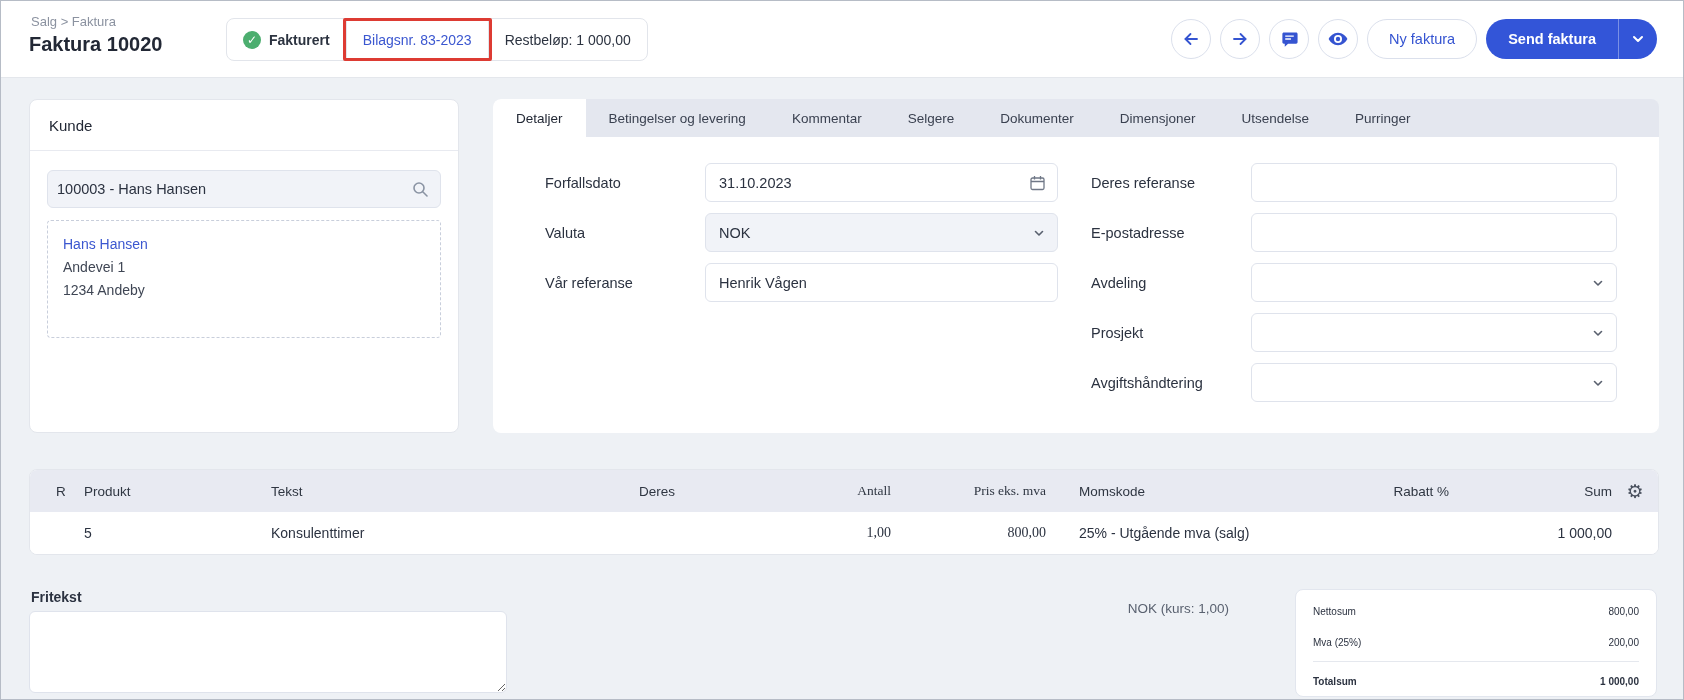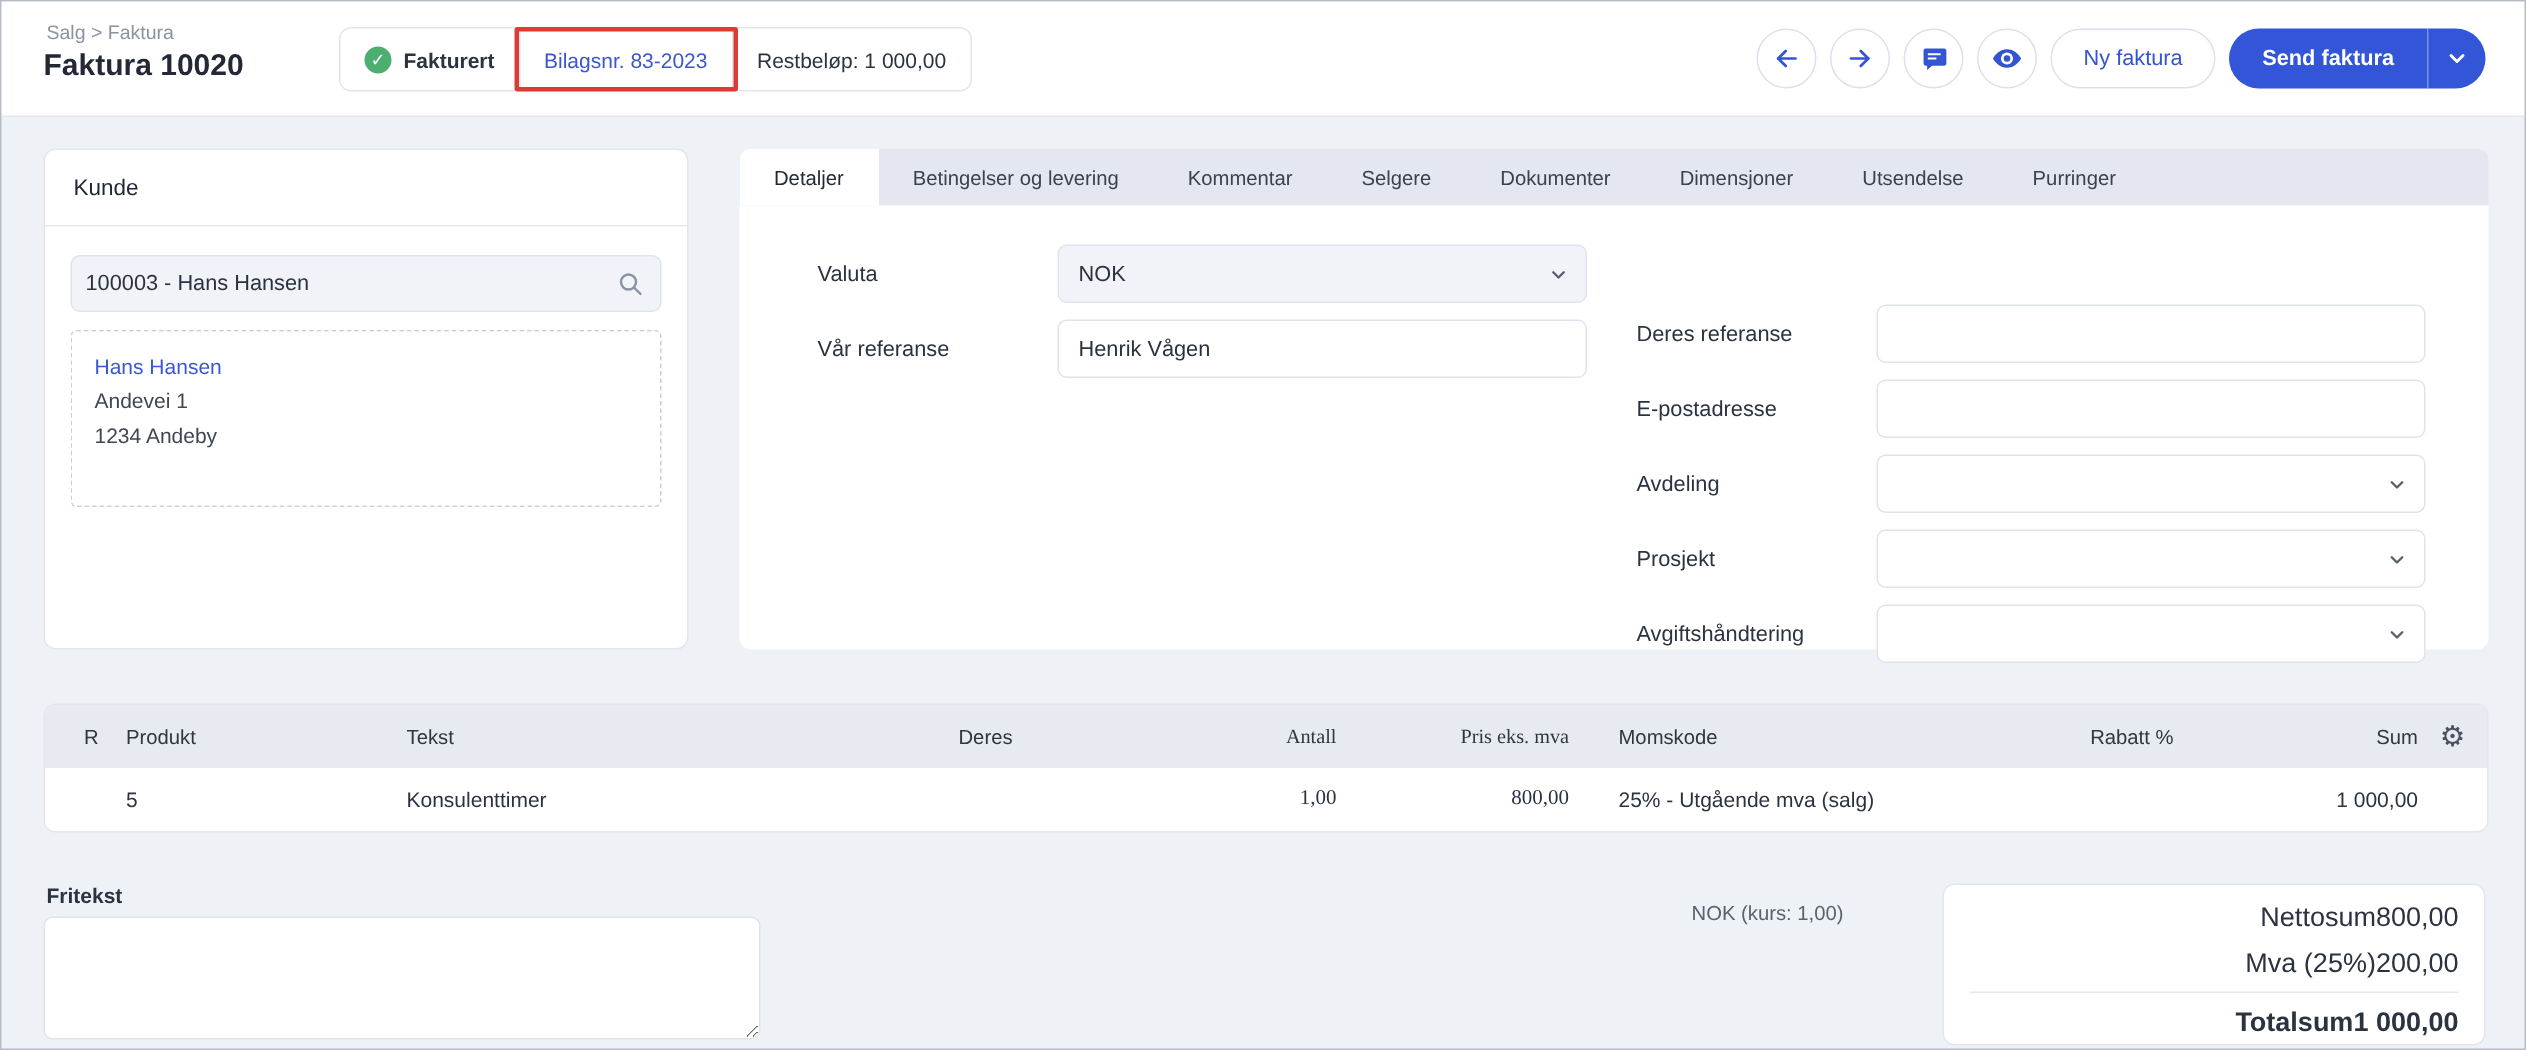--- a/index.html
+++ b/index.html
@@ -50,21 +50,21 @@
   .customer-name { color:#3b57d0; line-height:23px; cursor:pointer; }
   .customer-line { color:#3f4654; line-height:23px; }
 
   
   .details-card { position:absolute; left:492px; top:98px; right:24px; height:334px; }
   .tabbar { display:flex; height:38px; background:#e4e7ef; border-radius:8px 8px 0 0; overflow:hidden; }
   .tab { display:flex; align-items:center; padding:0 23px; font-size:13.5px; color:#3a4150; cursor:pointer; white-space:nowrap; }
   .tab.active { background:#fff; color:#222835; }
   .details-body { background:#fff; height:296px; border-radius:0 0 8px 8px; display:flex; padding-top:26px; box-sizing:border-box; }
   .fcol-left { width:598px; flex:0 0 598px; }
-  .fcol-right { flex:1; padding-right:42px;margin-top:40px; }
+  .fcol-right { flex:1; padding-right:42px; }
   .frow { display:flex; align-items:center; height:39px; margin-bottom:11px; }
   .flabel { box-sizing:border-box; font-size:14.5px; color:#2b3240; }
   .fcol-left .flabel { flex:0 0 212px; padding-left:52px; }
   .fcol-left .ffield { flex:1; margin-right:33px; }
   .fcol-right .flabel { flex:0 0 160px; }
   .fcol-right .ffield { flex:1; }
   .ffield { position:relative; height:39px; border:1px solid #dfe3ec; border-radius:6px; background:#fff; box-sizing:border-box; }
   .ffield.gray { background:#f1f3f8; }
   .ffield input { width:100%; height:100%; border:none; background:transparent; padding:0 13px; box-sizing:border-box; border-radius:6px; }
   .field-icon { position:absolute; right:11px; top:50%; transform:translateY(-50%); display:flex; pointer-events:none; }
@@ -84,21 +84,21 @@
   .c-rabatt, .c-sum { text-align:right; }
   .c-gear { display:flex; justify-content:center; align-items:center; font-size:19px; color:#49505e; cursor:pointer; }
 
   
   .fritekst-label { position:absolute; left:30px; top:588px; font-weight:700; font-size:14px; color:#2b3240; }
   .fritekst-area { position:absolute; left:28px; top:610px; width:478px; height:82px; border:1px solid #dfe3ec;
     border-radius:6px; background:#fff; resize:both; box-sizing:border-box; padding:8px 12px; }
   .currency-note { position:absolute; left:1000px; top:600px; width:228px; text-align:right; font-size:13.5px; color:#5a6270; }
   .summary-box { position:absolute; left:1294px; top:588px; width:362px; height:108px; background:#fff;
     border:1px solid #e2e6ee; border-radius:8px; box-sizing:border-box; padding:6px 17px 0; }
-  .summary-row { display:flex; justify-content:flex-end; align-items:center; height:31px; font-size:18px; color:#2b3240; }
+  .summary-row { display:flex; justify-content:space-between; align-items:center; height:31px; font-size:10px; color:#2b3240; }
   .summary-div { border-top:1px solid #e5e8ee; margin:3px 0 2px; }
   .summary-total { font-weight:700; height:34px; }
 </style>
 </head>
 <body>
 
 <div class="frame">
 
   <div class="topbar">
     <div class="breadcrumb">Salg &gt; Faktura</div>
@@ -198,20 +198,32 @@
       <div class="tab">Kommentar</div>
       <div class="tab">Selgere</div>
       <div class="tab">Dokumenter</div>
       <div class="tab">Dimensjoner</div>
       <div class="tab">Utsendelse</div>
       <div class="tab">Purringer</div>
     </div>
 
     <div class="details-body">
       <div class="fcol-left">
+        <div class="frow">
+          <div class="flabel">Forfallsdato</div>
+          <div class="ffield">
+            <input value="31.10.2023" style="">
+            <span class="field-icon">
+              <svg width="17" height="17" viewBox="0 0 17 17" fill="none" stroke="#6f7786" stroke-width="1.3">
+                  <rect x="2" y="3.5" width="13" height="11.5" rx="1.5"></rect>
+                  <path d="M2 7h13M5.5 1.5v3.5M11.5 1.5v3.5"></path>
+                </svg>
+            </span>
+          </div>
+        </div>
         <div class="frow">
           <div class="flabel">Valuta</div>
           <div class="ffield gray">
             <input value="NOK" style="">
             <span class="field-icon">
               <svg width="14" height="14" viewBox="0 0 14 14" fill="none" stroke="#59606e" stroke-width="1.6" stroke-linecap="round" stroke-linejoin="round">
                   <path d="M3.5 5.5L7 9l3.5-3.5"></path>
                 </svg>
             </span>
           </div>

